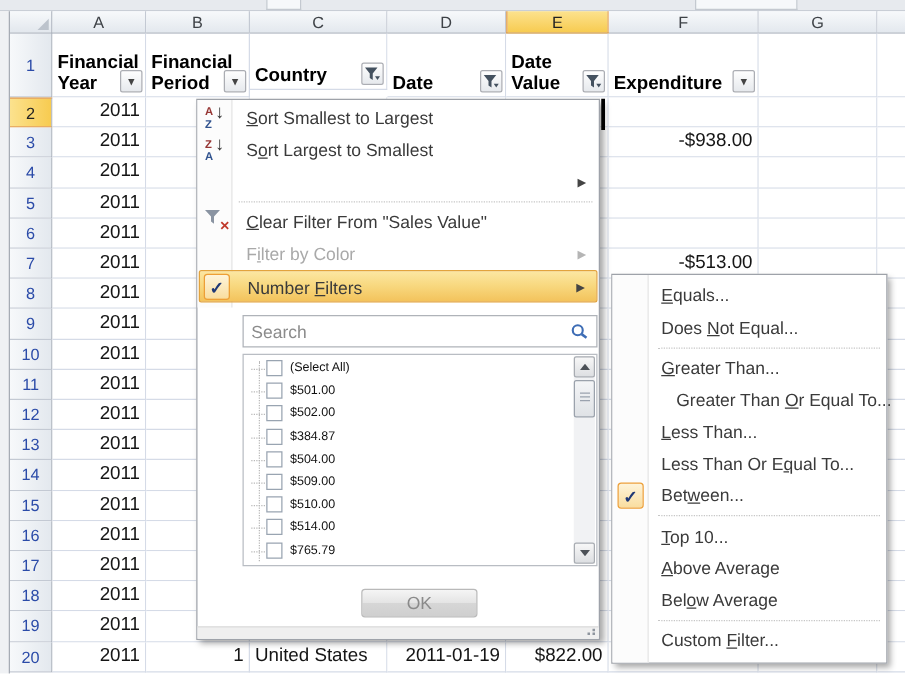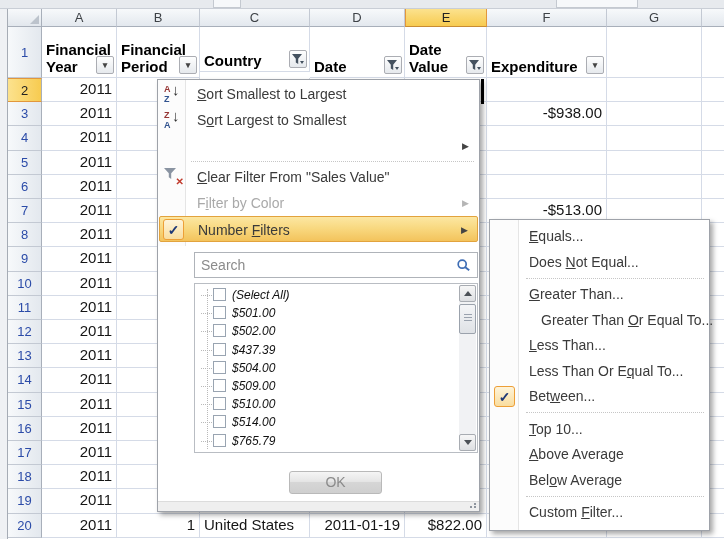--- a/index.html
+++ b/index.html
@@ -43,21 +43,21 @@
   .red{color:#963634}.blue{color:#31538F}
   .cficon{position:absolute;left:4px;width:20px;height:20px;}
   .cficon .x{position:absolute;right:-1px;bottom:0px;font-size:10px;color:#C0392B;font-weight:bold;}
   .ul{text-decoration:underline;}
   .search-wrap{position:absolute;left:36px;top:172px;width:284px;height:26px;box-sizing:border-box;border:1px solid #AFB3B9;background:#fff;}
   .search-wrap input{border:none;outline:none;width:calc(100% - 28px);height:100%;font:14px "Liberation Sans",sans-serif;color:#a21caf;padding:0 0 0 6px;background:transparent;}
   .search-wrap input::placeholder{color:#8B8B8B;opacity:1;}
   .search-icon{position:absolute;right:5px;top:5px;width:16px;height:16px;}
   #filter-list{position:absolute;left:36px;top:203px;width:284px;height:170px;box-sizing:border-box;border:1px solid #B9BDC3;background:#fff;overflow:hidden;}
   .vline{position:absolute;left:12px;top:5px;height:160px;border-left:1px dotted #B9B9B9;}
-  .litem{position:absolute;left:0;height:18px;font-size:12px;color:#111;white-space:nowrap;font-style:italic;}
+  .litem{position:absolute;left:0;height:18px;font-size:10px;color:#111;white-space:nowrap;}
   .litem .stub{position:absolute;left:6px;top:9px;width:11px;height:0;border-top:1px dotted #B9B9B9;}
   .litem .cb{position:absolute;left:18px;top:2px;width:13px;height:13px;box-sizing:border-box;border:1px solid #99A4B1;background:#fff;}
   .litem .ll{position:absolute;left:37px;top:0;line-height:18px;}
   .vscroll{position:absolute;right:1px;top:1px;width:17px;height:166px;background:#F1F2F4;}
   .sbtn{position:absolute;left:0;width:17px;height:17px;box-sizing:border-box;border:1px solid #A8ACB2;border-radius:2px;background:linear-gradient(#F7F7F7,#DDDFE2);display:flex;align-items:center;justify-content:center;}
   .up{top:0}.down{bottom:0}
   .tri-up{width:0;height:0;border-left:4px solid transparent;border-right:4px solid transparent;border-bottom:5px solid #4C5157;}
   .tri-down{width:0;height:0;border-left:4px solid transparent;border-right:4px solid transparent;border-top:5px solid #4C5157;}
   .sthumb{position:absolute;left:0;top:19px;width:17px;height:30px;box-sizing:border-box;border:1px solid #9BA2AC;border-radius:2px;background:linear-gradient(#F4F5F7,#DFE2E6);}
   .grip-lines{position:absolute;left:4px;top:12px;width:8px;height:1px;background:#9AA2AE;box-shadow:0 3px 0 #9AA2AE,0 -3px 0 #9AA2AE;}
@@ -398,21 +398,21 @@
             <div class="ll">$501.00</div>
           </div>
           <div class="litem" style="position: absolute; left: 0px; top: 38.4px; width: 264px; height: 18px;">
             <div class="stub"></div>
             <div class="cb"></div>
             <div class="ll">$502.00</div>
           </div>
           <div class="litem" style="position: absolute; left: 0px; top: 56.6px; width: 264px; height: 18px;">
             <div class="stub"></div>
             <div class="cb"></div>
-            <div class="ll">$437.39</div>
+            <div class="ll">$384.87</div>
           </div>
           <div class="litem" style="position: absolute; left: 0px; top: 74.8px; width: 264px; height: 18px;">
             <div class="stub"></div>
             <div class="cb"></div>
             <div class="ll">$504.00</div>
           </div>
           <div class="litem" style="position: absolute; left: 0px; top: 93px; width: 264px; height: 18px;">
             <div class="stub"></div>
             <div class="cb"></div>
             <div class="ll">$509.00</div>

